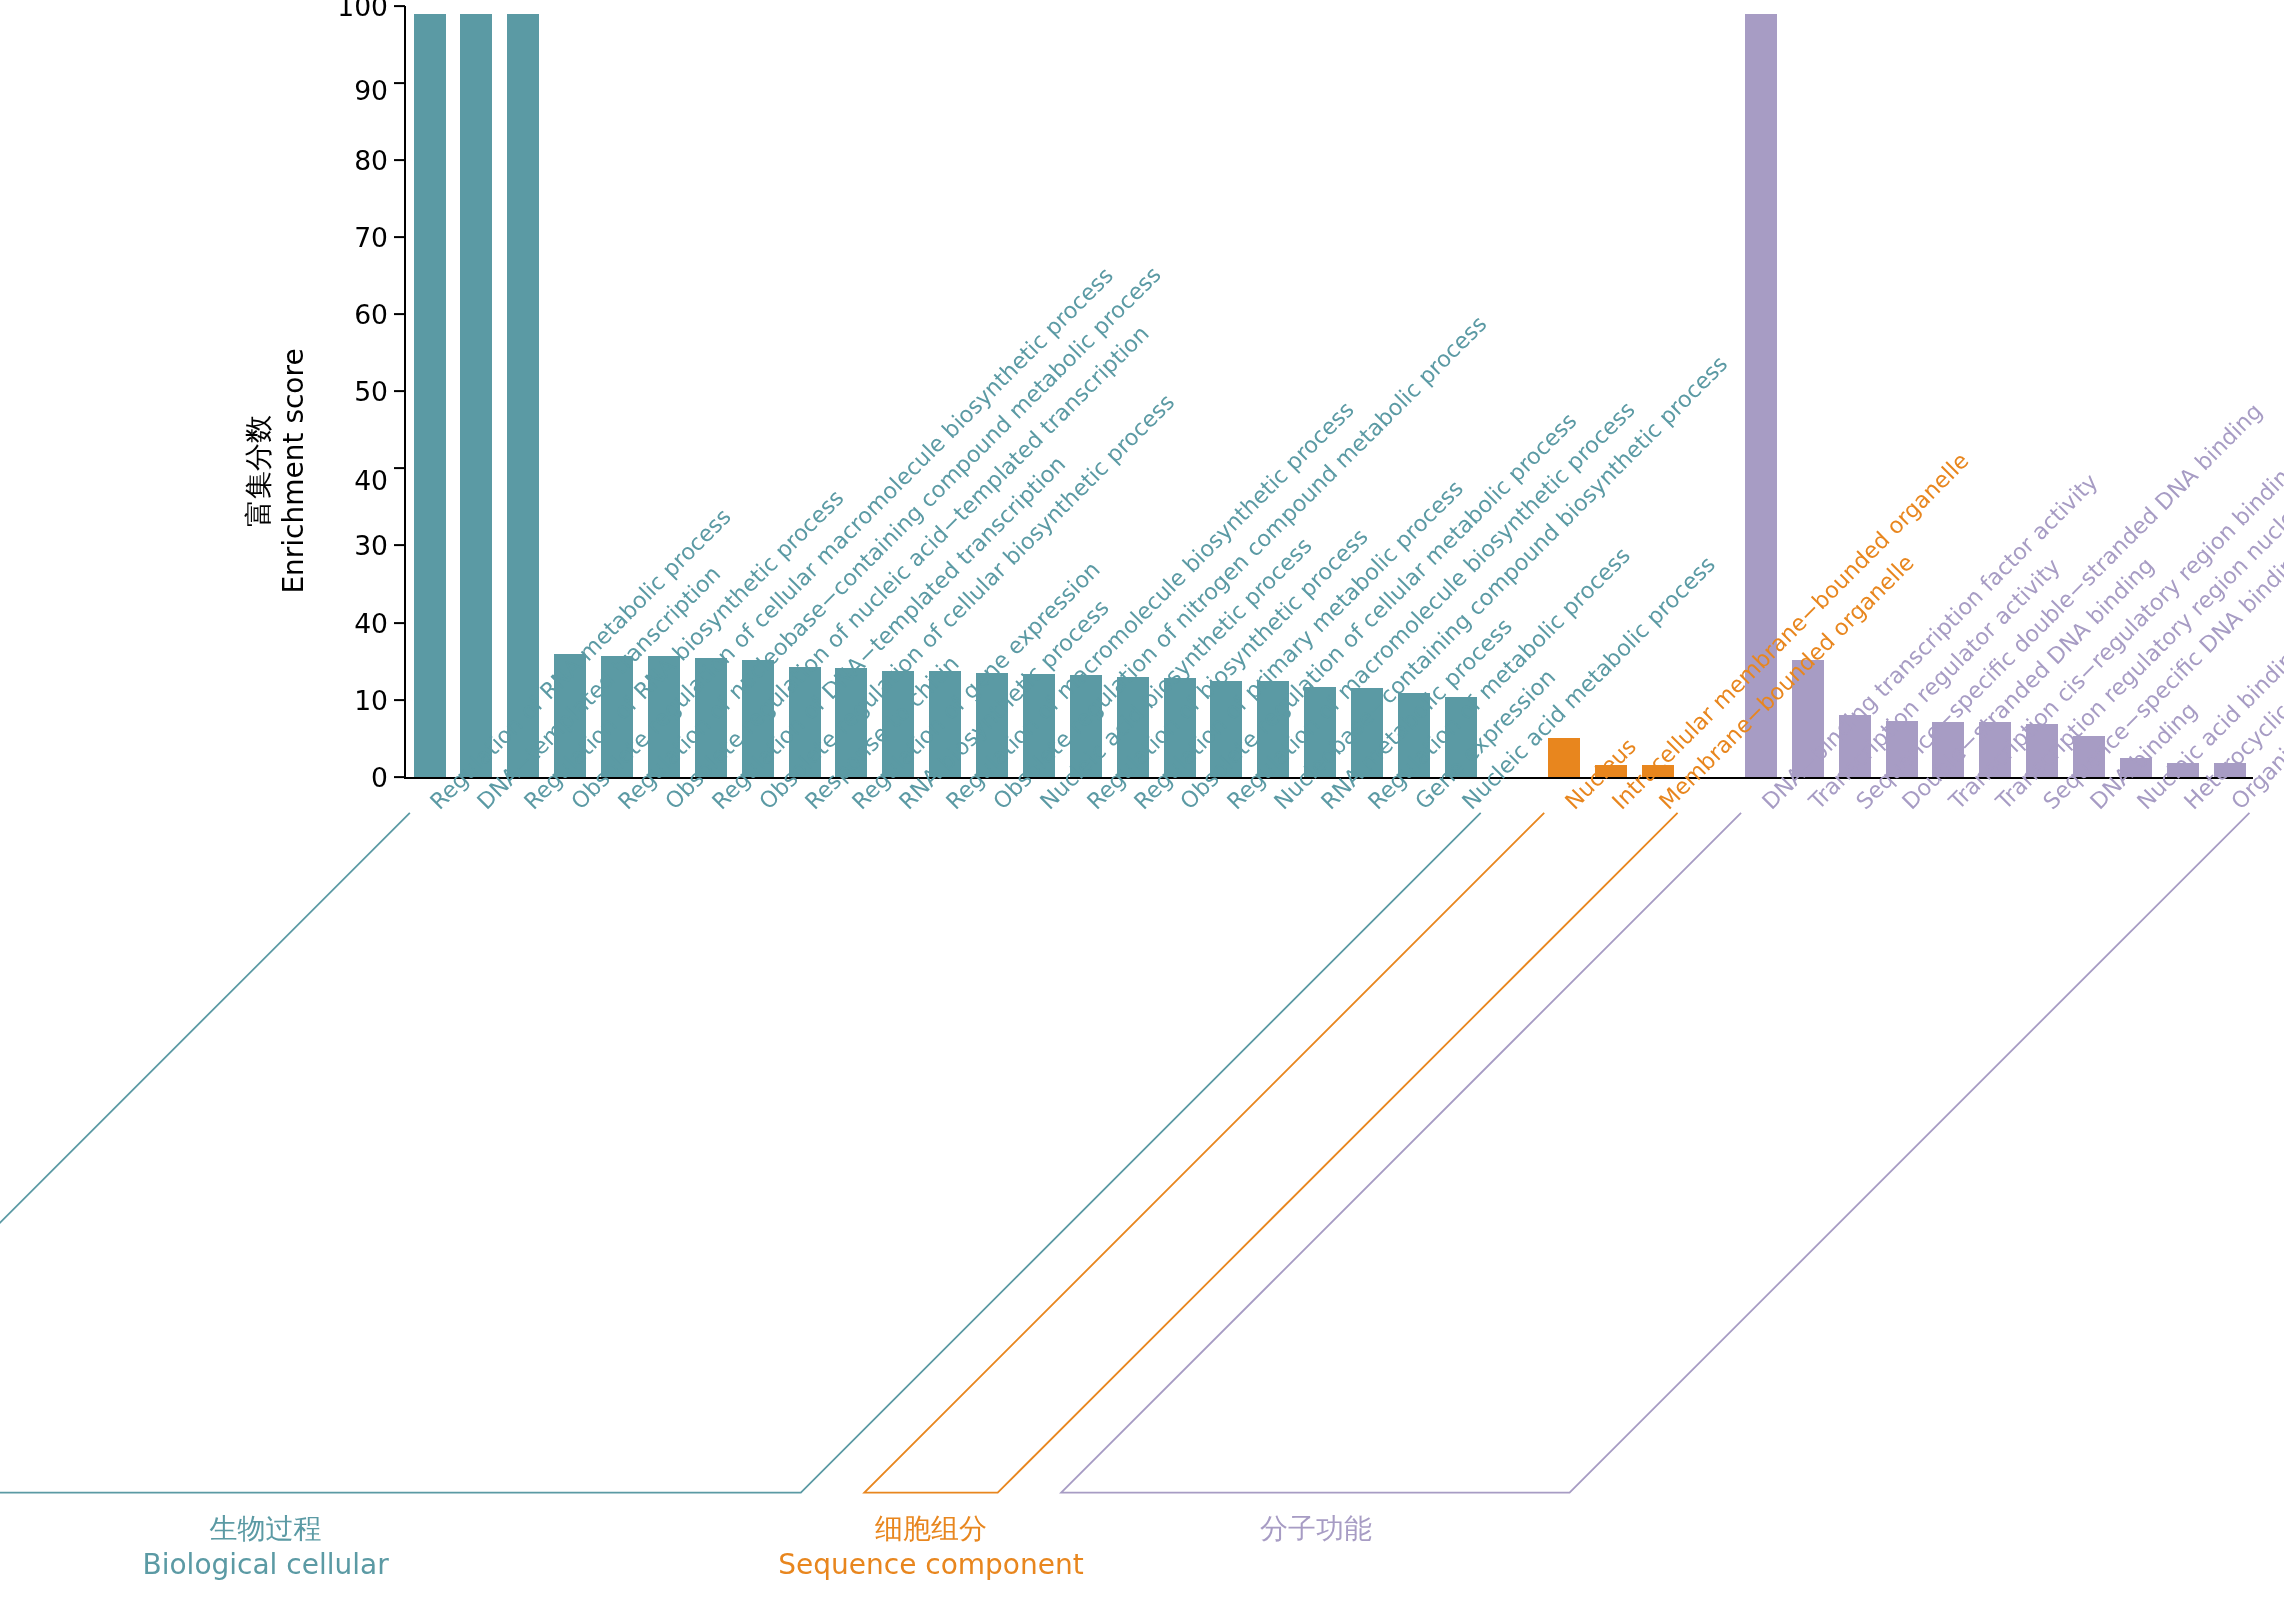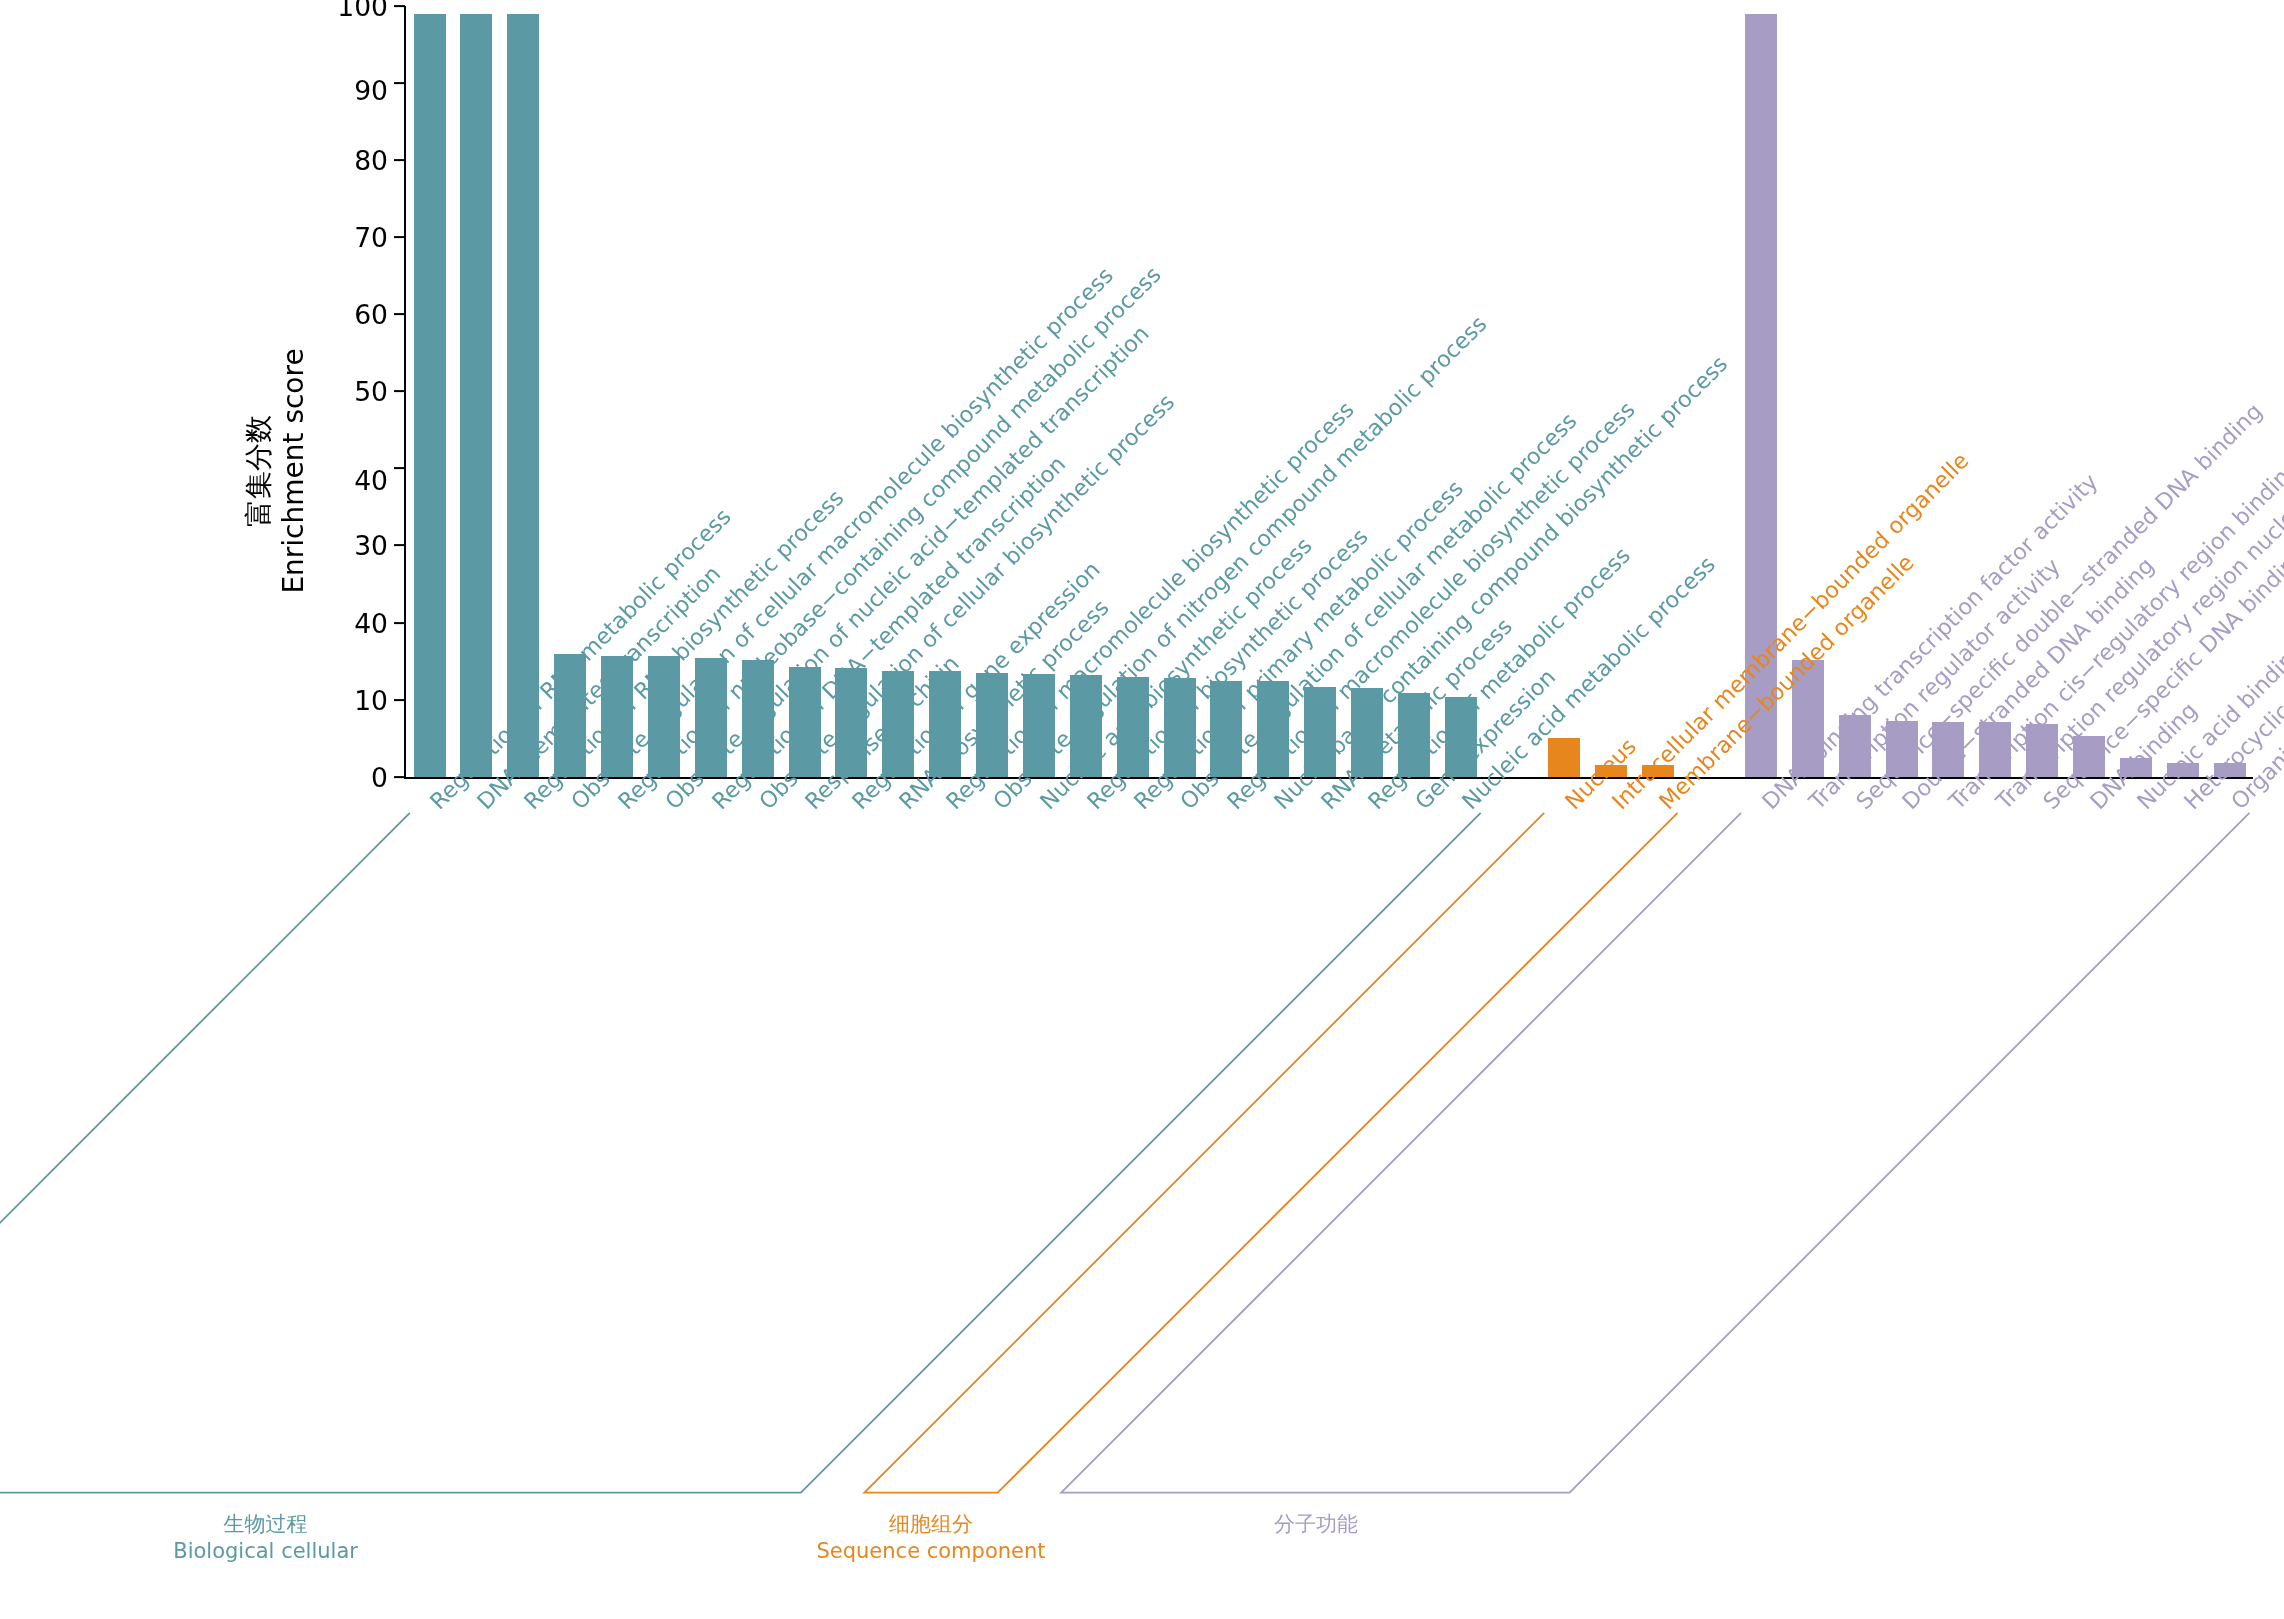--- a/index.html
+++ b/index.html
@@ -118,21 +118,21 @@
   .bracket {
     position: absolute;
     fill: none;
     stroke-width: 3;
   }
 
   
   .group-caption {
     position: absolute;
     text-align: center;
-    font-size: 21px;
+    font-size: 28px;
     line-height: 1.3;
   }
   .group-caption .cn { display: block; }
   .group-caption .en { display: block; }
 </style>
 </head>
 <body>
 
 <div id="stage">
 

